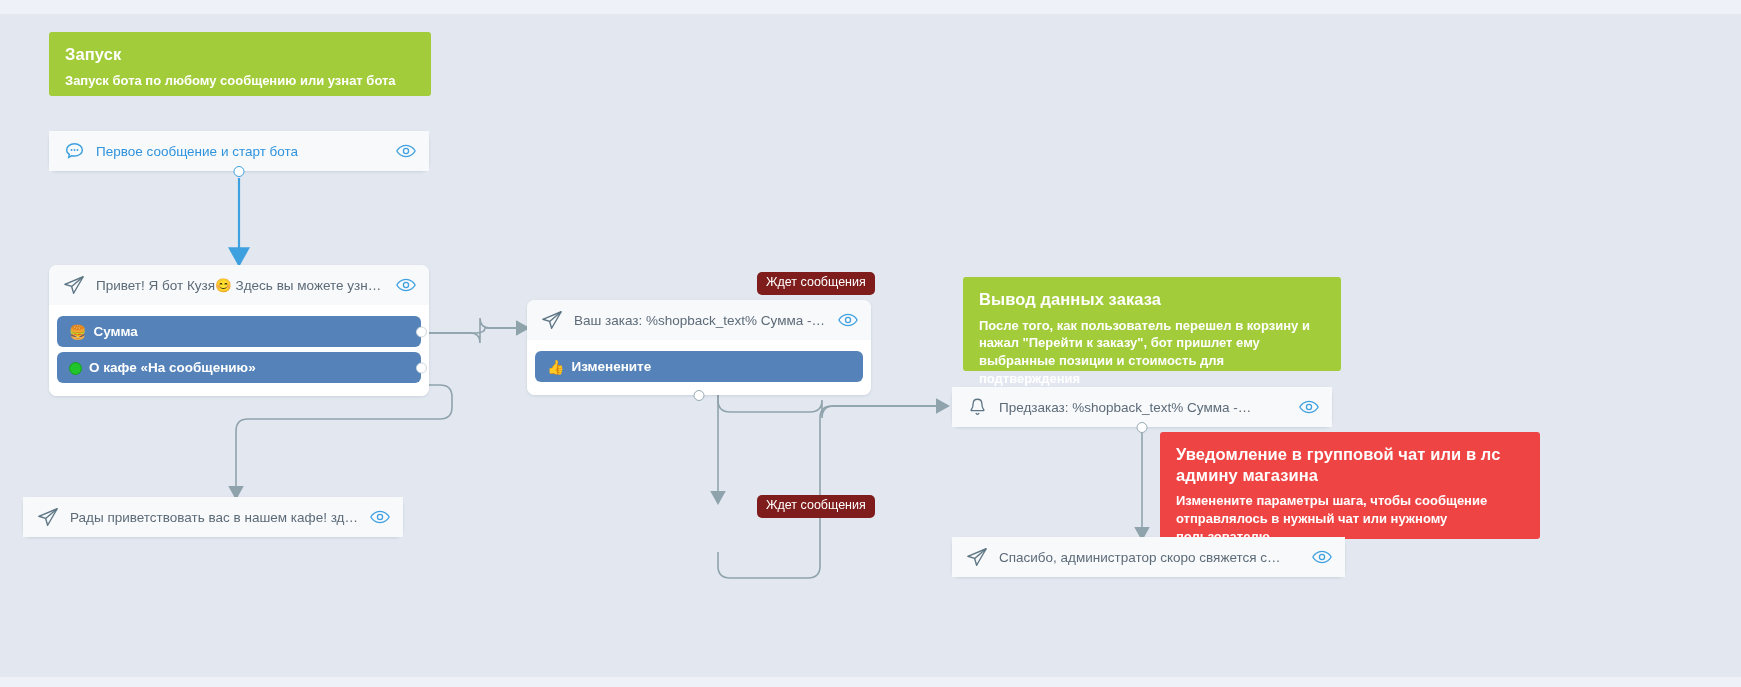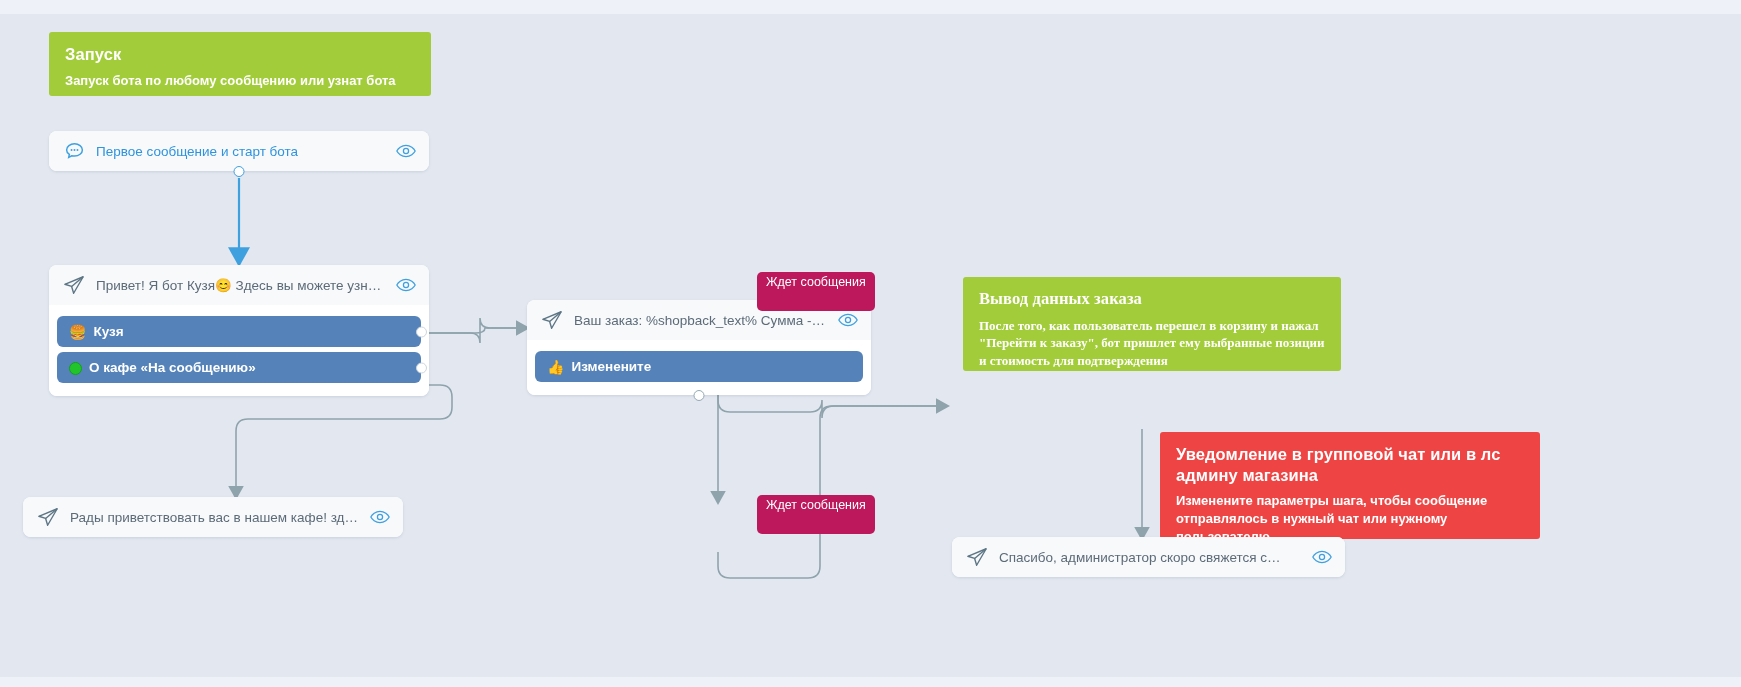--- a/index.html
+++ b/index.html
@@ -72,21 +72,21 @@
     box-shadow: 0 1px 3px rgba(70,90,120,0.16);
     overflow: visible;
   }
   .node-head {
     display: flex;
     align-items: center;
     height: 40px;
     padding: 0 12px 0 14px;
     box-sizing: border-box;
     background: #f7f9fb;
-    border-radius: 8px;
+    border-radius: 0;
   }
   .node.has-buttons .node-head {
     border-radius: 8px 8px 0 0;
     background: #f7f9fb;
   }
   .node-icon {
     flex: 0 0 auto;
     width: 22px;
     height: 22px;
     display: flex;
@@ -154,25 +154,25 @@
   .dot.bottom {
     left: 50%;
     bottom: -6px;
     transform: translateX(-50%);
   }
   .dot.blue { border-color: #3fa0e0; }
 
   
   .badge {
     position: absolute;
-    background: #be185d;
+    background: #7f1d1d;
     color: #ffffff;
     font-size: 12.5px;
     border-radius: 5px;
-    padding: 4px 9px 21px 9px;
+    padding: 4px 9px 5px 9px;
     white-space: nowrap;
     line-height: 1.1;
   }
 
   .emoji-circle-green {
     display: inline-block;
     width: 13px; height: 13px;
     border-radius: 50%;
     background: #22c42b;
     border: 1px solid #14a01c;
@@ -253,21 +253,21 @@
       <span class="eye">
         <svg width="20" height="14" viewBox="0 0 24 16">
           <path d="M12 1.2C6.6 1.2 2.4 5.1 1 8c1.4 2.9 5.6 6.8 11 6.8S21.6 10.9 23 8c-1.4-2.9-5.6-6.8-11-6.8z" fill="none" stroke="#3fa0e0" stroke-width="1.5"></path>
           <circle cx="12" cy="8" r="3.1" fill="none" stroke="#3fa0e0" stroke-width="1.5"></circle>
         </svg>
       </span>
     </div>
     <div class="node-buttons">
       <div class="kbd-btn">
         <span class="emoji">🍔</span>
-        <span>Кузя</span>
+        <span>Сумма</span>
         <span class="dot right"></span>
       </div>
       <div class="kbd-btn">
         <span class="emoji"><span class="emoji-circle-green"></span></span>
         <span>О кафе «На сообщению»</span>
         <span class="dot right"></span>
       </div>
     </div>
   </div>
 
@@ -310,25 +310,43 @@
         <span class="emoji">👍</span>
         <span>Изменените</span>
       </div>
     </div>
     <span class="dot bottom" style="bottom:-6px;"></span>
   </div>
   <div class="badge" style="left:757px; top:272px;">Ждет сообщения</div>
 
   <div class="badge" style="left:757px; top:495px;">Ждет сообщения</div>
 
-  <div class="note green" style="left:963px; top:277px; width:378px; height:94px;font-family:Liberation Serif, serif;">
+  <div class="note green" style="left:963px; top:277px; width:378px; height:94px;">
     <div class="note-title">Вывод данных заказа</div>
     <div class="note-body">После того, как пользователь перешел в корзину и нажал "Перейти к заказу", бот пришлет ему выбранные позиции и стоимость для подтверждения</div>
   </div>
 
+  <div class="node" style="left:952px; top:387px; width:380px;">
+    <div class="node-head">
+      <span class="node-icon">
+        <svg width="21" height="21" viewBox="0 0 24 24">
+          <path d="M12 2.6c-3 0-5 2.2-5 5.2 0 4.6-1.6 6-2.2 6.8-.3.4 0 1 .5 1h13.4c.5 0 .8-.6.5-1-.6-.8-2.2-2.2-2.2-6.8 0-3-2-5.2-5-5.2z" fill="none" stroke="#5d7584" stroke-width="1.5" stroke-linejoin="round"></path>
+          <path d="M10.2 18.2c.3 1 1 1.6 1.8 1.6s1.5-.6 1.8-1.6" fill="none" stroke="#5d7584" stroke-width="1.5"></path>
+        </svg>
+      </span>
+      <span class="node-title">Предзаказ: %shopback_text% Сумма -…</span>
+      <span class="eye">
+        <svg width="20" height="14" viewBox="0 0 24 16">
+          <path d="M12 1.2C6.6 1.2 2.4 5.1 1 8c1.4 2.9 5.6 6.8 11 6.8S21.6 10.9 23 8c-1.4-2.9-5.6-6.8-11-6.8z" fill="none" stroke="#3fa0e0" stroke-width="1.5"></path>
+          <circle cx="12" cy="8" r="3.1" fill="none" stroke="#3fa0e0" stroke-width="1.5"></circle>
+        </svg>
+      </span>
+    </div>
+    <span class="dot bottom" style="left:190px;"></span>
+  </div>
 
   <div class="note orange" style="left:1160px; top:432px; width:380px; height:107px;">
     <div class="note-title">Уведомление в групповой чат или в лс админу магазина</div>
     <div class="note-body">Изменените параметры шага, чтобы сообщение отправлялось в нужный чат или нужному пользователю</div>
   </div>
 
   <div class="node" style="left:952px; top:537px; width:393px;">
     <div class="node-head">
       <span class="node-icon">
         <svg width="22" height="22" viewBox="0 0 24 24">

